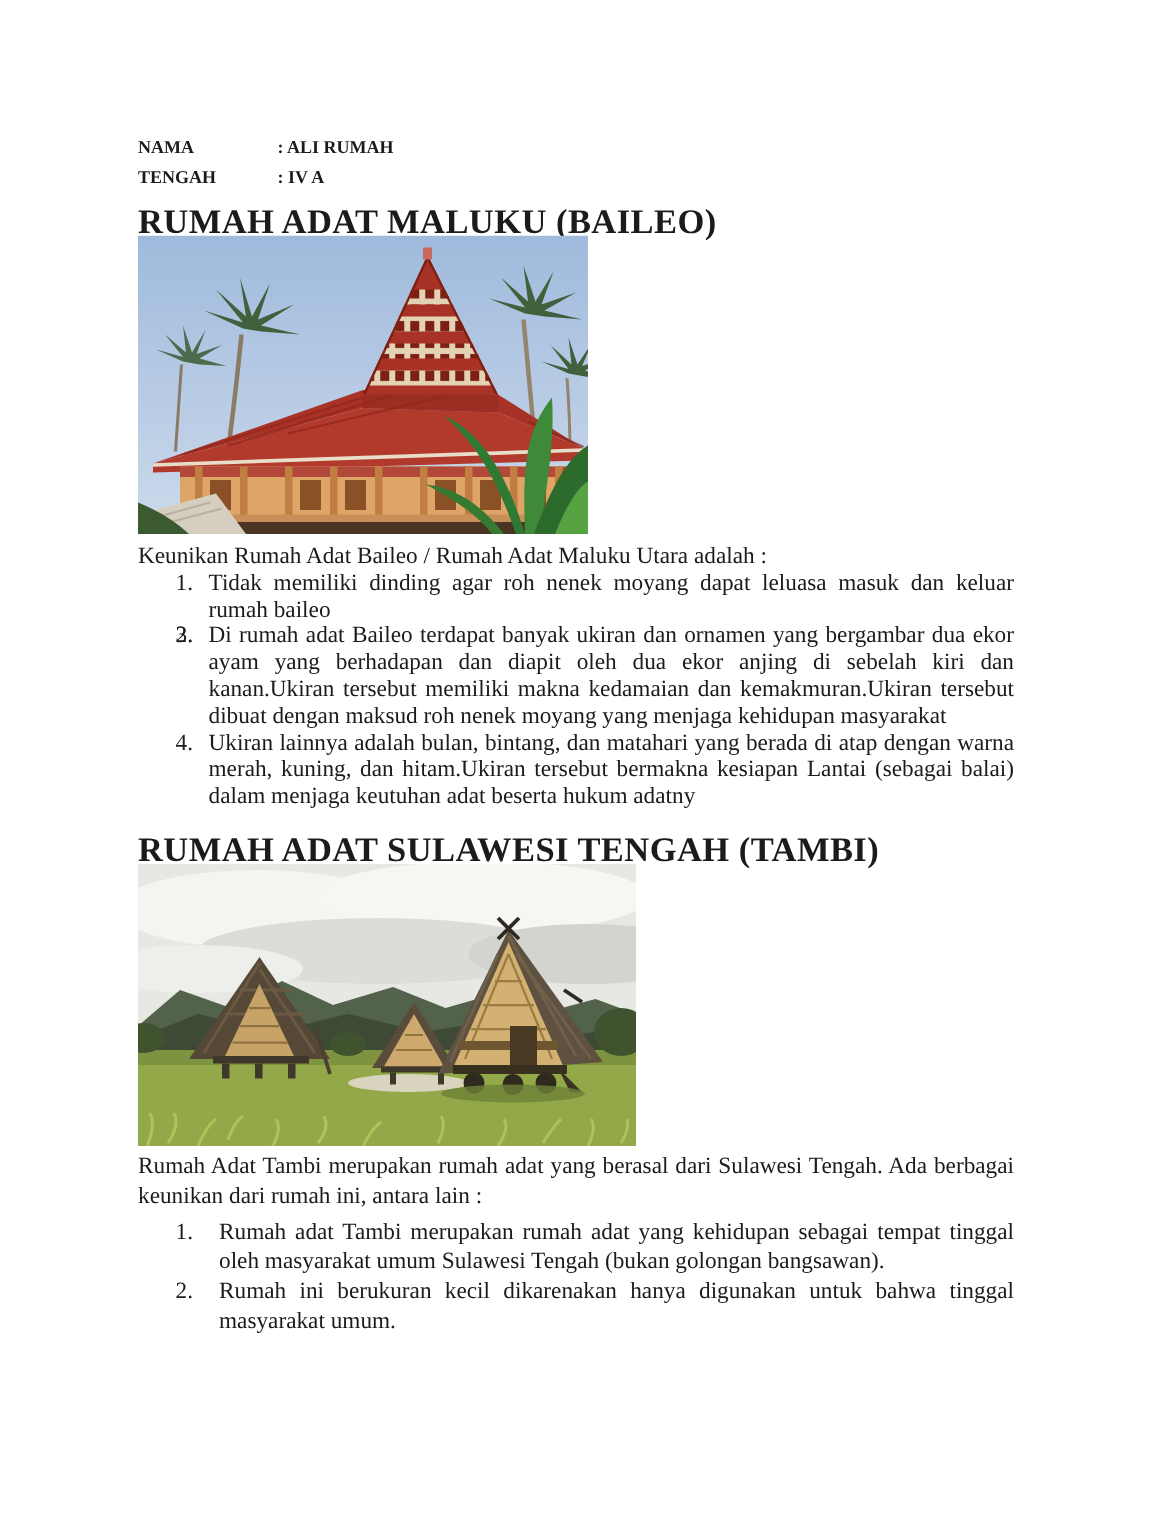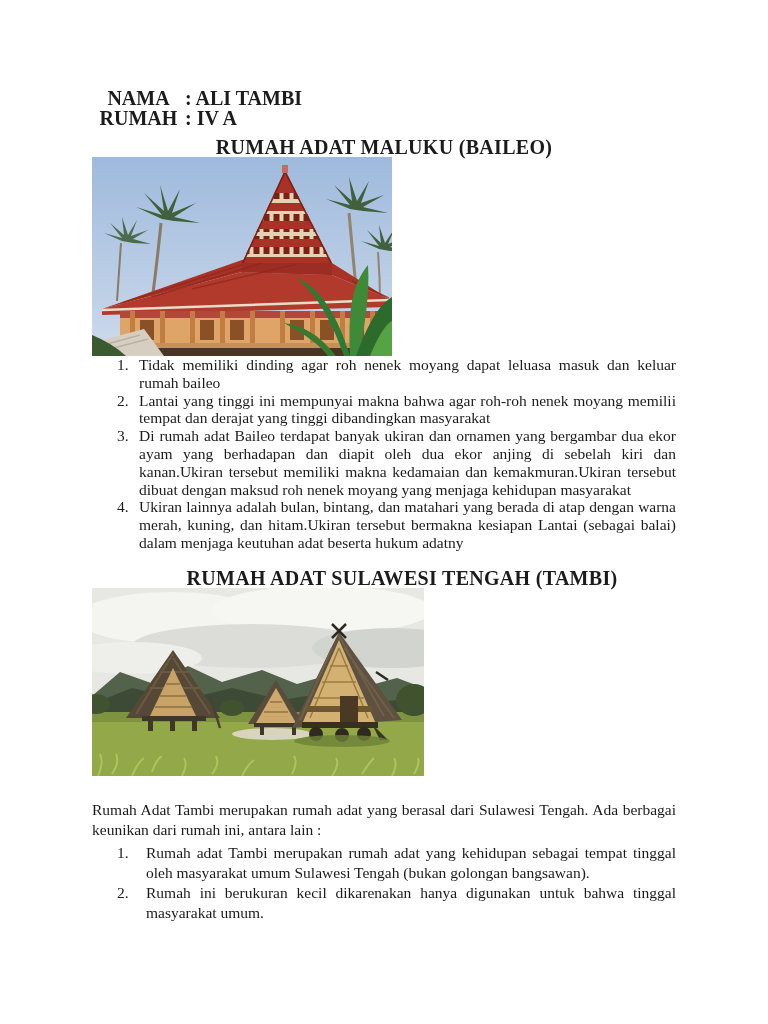--- a/index.html
+++ b/index.html
@@ -12,66 +12,64 @@
     overflow:hidden;
   }
   .content{
     position:absolute;
     left:92px;top:88px;
     width:584px;
   }
   .hdr-row{
     display:flex;
     font-weight:bold;
-    font-size:20px;
+    font-size:12px;
     line-height:20px;
     white-space:pre;
-    text-align:center;
   }
   .hdr-label{width:93px;}
   .sec-title{
     font-weight:bold;
-    font-size:20px;
+    font-size:23px;
     line-height:19px;
     letter-spacing:0.3px;
-    text-align:center;
   }
   .title-1{margin-top:10px;}
-  .title-2{margin-top:17px;margin-left:36px;}
+  .title-2{margin-top:17px;}
   .photo{display:block;margin-top:0;}
   .para{
     font-size:15.5px;
     text-align:justify;
   }
   .s1-text{line-height:17.8px;}
   .s2-text{line-height:19.8px;}
   .intro-1{margin-top:6px;}
-  .intro-2{margin-top:24px;}
+  .intro-2{margin-top:4px;}
   .list-2{margin-top:4px;}
   .li{
     position:relative;
     padding-left:47px;
   }
   .list-2 .li{padding-left:54px;}
   .li .num{
     position:absolute;
     left:25px;top:0;
   }
 </style>
 </head>
 <body>
 
 <div class="page">
   <div class="content">
 
     <div class="hdr-row">
-      <span class="hdr-label">NAMA</span><span>: ALI TAMBI</span>
+      <span class="hdr-label">NAMA</span><span>: ALI RUMAH</span>
     </div>
     <div class="hdr-row">
-      <span class="hdr-label">RUMAH</span><span>: IV A</span>
+      <span class="hdr-label">TENGAH</span><span>: IV A</span>
     </div>
 
     <div class="sec-title title-1">RUMAH ADAT MALUKU (BAILEO)</div>
 
     <svg class="photo" width="300" height="199" viewBox="0 0 300 199">
       <defs>
         <linearGradient id="sky1" x1="0" y1="0" x2="0" y2="1">
           <stop offset="0" stop-color="#9fbadd"></stop>
             <stop offset="1" stop-color="#cddaeb"></stop>
         </linearGradient>
@@ -146,29 +144,29 @@
         <g fill="#2f7a33">
           <path d="M252,199 C238,160 226,140 204,120 C230,132 246,160 258,199 z"></path>
           <path d="M258,199 C256,150 260,128 276,108 C278,140 272,168 268,199 z" fill="#3f8a38"></path>
           <path d="M264,199 C278,160 290,146 300,140 L300,199 z" fill="#2c6b2c"></path>
           <path d="M244,199 C228,178 210,168 192,166 C214,178 228,188 236,199 z" fill="#357a30"></path>
           <path d="M278,199 C288,174 296,166 300,164 L300,199 z" fill="#57a344"></path>
         </g>
       </g>
     </svg>
 
+    <div class="para s1-text intro-1">Keunikan Rumah Adat Baileo / Rumah Adat Maluku Utara adalah :</div>
 
     <div class="list-1">
       <div class="li para s1-text">
         <span class="num">1.</span>
         <span>Tidak memiliki dinding agar roh nenek moyang dapat leluasa masuk dan keluar rumah baileo</span>
       </div>
       <div class="li para s1-text">
         <span class="num">2.</span>
-        <span>Lantai yang tinggi ini mempunyai makna bahwa agar roh-roh nenek moyang memilii tempat dan derajat yang tinggi dibandingkan masyarakat</span>
       </div>
       <div class="li para s1-text">
         <span class="num">3.</span>
         <span>Di rumah adat Baileo terdapat banyak ukiran dan ornamen yang bergambar dua ekor ayam yang berhadapan dan diapit oleh dua ekor anjing di sebelah kiri dan kanan.Ukiran tersebut memiliki makna kedamaian dan kemakmuran.Ukiran tersebut dibuat dengan maksud roh nenek moyang yang menjaga kehidupan masyarakat</span>
       </div>
       <div class="li para s1-text">
         <span class="num">4.</span>
         <span>Ukiran lainnya adalah bulan, bintang, dan matahari yang berada di atap dengan warna merah, kuning, dan hitam.Ukiran tersebut bermakna kesiapan Lantai (sebagai balai) dalam menjaga keutuhan adat beserta hukum adatny</span>
       </div>
     </div>

